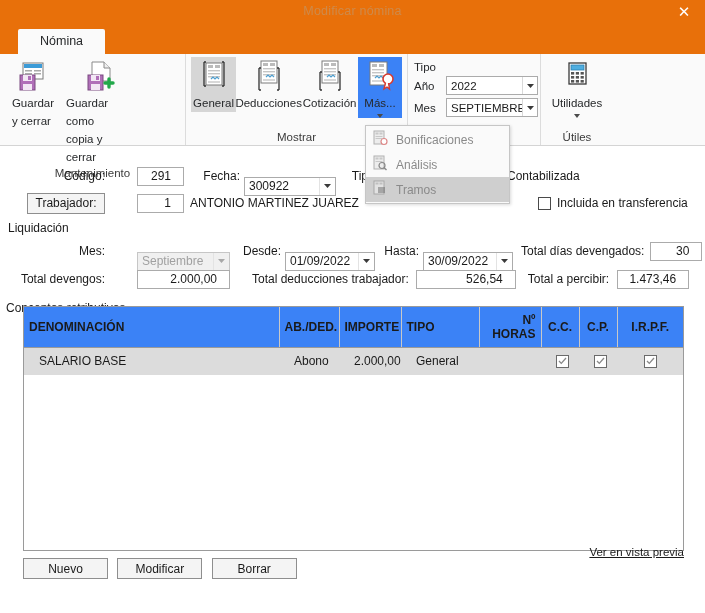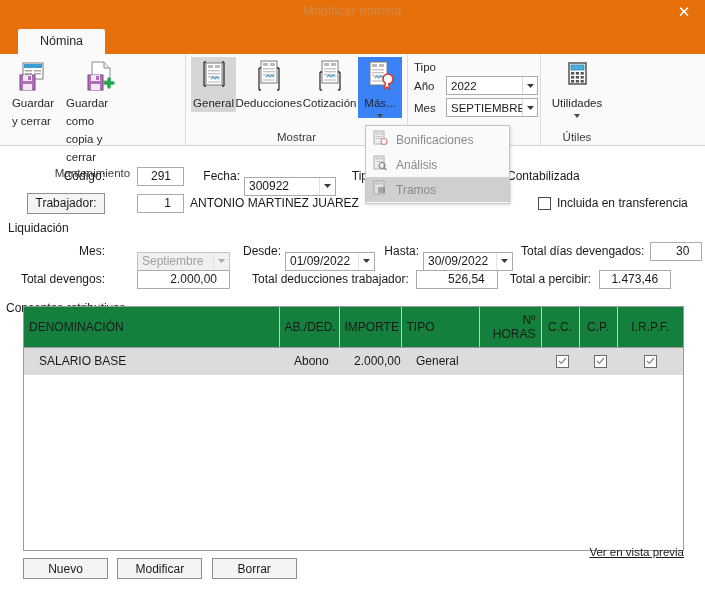--- a/index.html
+++ b/index.html
@@ -134,23 +134,23 @@
     display:flex; align-items:center; justify-content:center;
   }
 
   
   .tblwrap {
     position:absolute; left:23px; top:306px; width:661px; height:245px;
     border:1px solid #9a9a9a; background:#fff;
   }
   table.grid { width:100%; border-collapse:collapse; table-layout:fixed; }
   table.grid th {
-    font-weight:normal; font-size:12px; text-align:left;
+    font-weight:bold; font-size:12px; text-align:left;
     padding:6px 5px; border-right:1px solid #C8C8C8;
-    border-bottom:1px solid #9a9a9a; background:#15803d; color:#1a1a1a;
+    border-bottom:1px solid #9a9a9a; background:#3b82f6; color:#1a1a1a;
     height:31px; vertical-align:middle;
   }
   table.grid th.r { text-align:right; }
   table.grid th.c { text-align:center; }
   table.grid th:last-child { border-right:none; }
   table.grid td {
     font-size:12px; padding:5px 15px; height:27px; vertical-align:middle;
     color:#1a1a1a;
   }
   table.grid td.r { text-align:right; }
@@ -487,21 +487,21 @@
       </span>
     </div>
     <span class="flabel" style="margin-left:8px;">Total días devengados:</span>
     <div class="tbox num" style="width:52px; margin-left:6px;">30</div>
   </div>
 
   <div class="frow" style="margin-top:4px;">
     <span class="flabel" style="width:105px;">Total devengos:</span>
     <div class="tbox num" style="width:93px; margin-left:32px;">2.000,00</div>
     <span class="flabel" style="margin-left:22px;">Total deducciones trabajador:</span>
-    <div class="tbox num" style="width:82px; margin-left:7px;">526,54</div>
+    <div class="tbox num" style="width:100px; margin-left:7px;">526,54</div>
     <span class="flabel" style="margin-left:12px;">Total a percibir:</span>
     <div class="tbox num" style="width:72px; margin-left:8px;">1.473,46</div>
   </div>
 
   <div style="font-size:12px; margin:10px 0 0 6px;">Conceptos retributivos</div>
 </div>
 
 <div class="tblwrap">
   <table class="grid">
     <colgroup>

